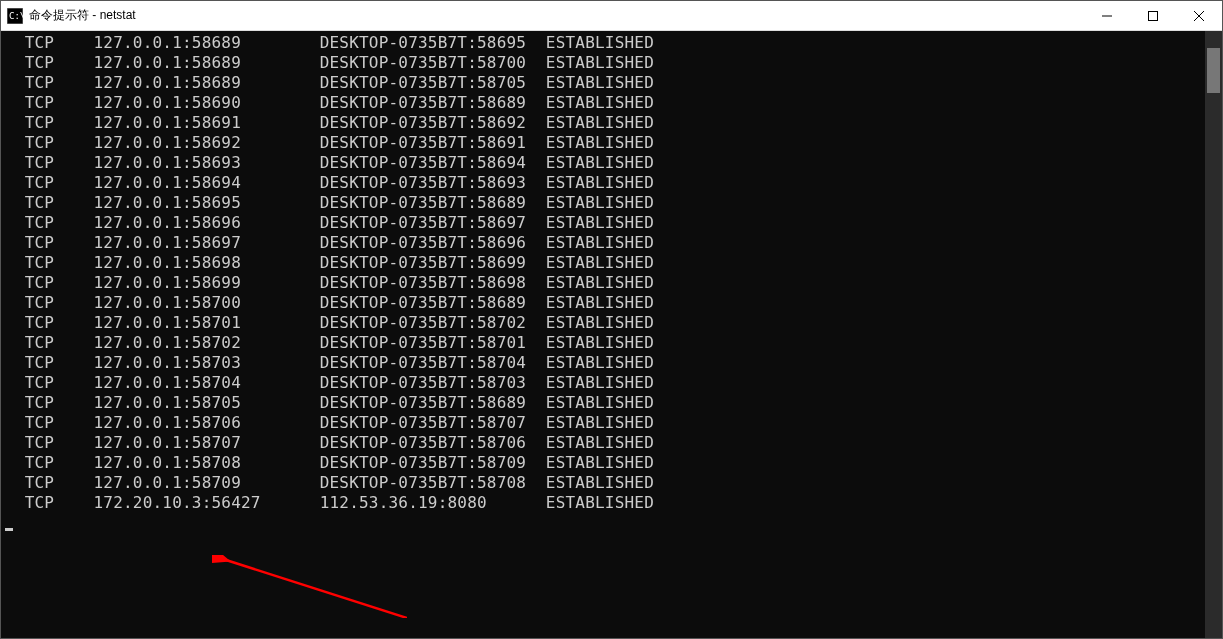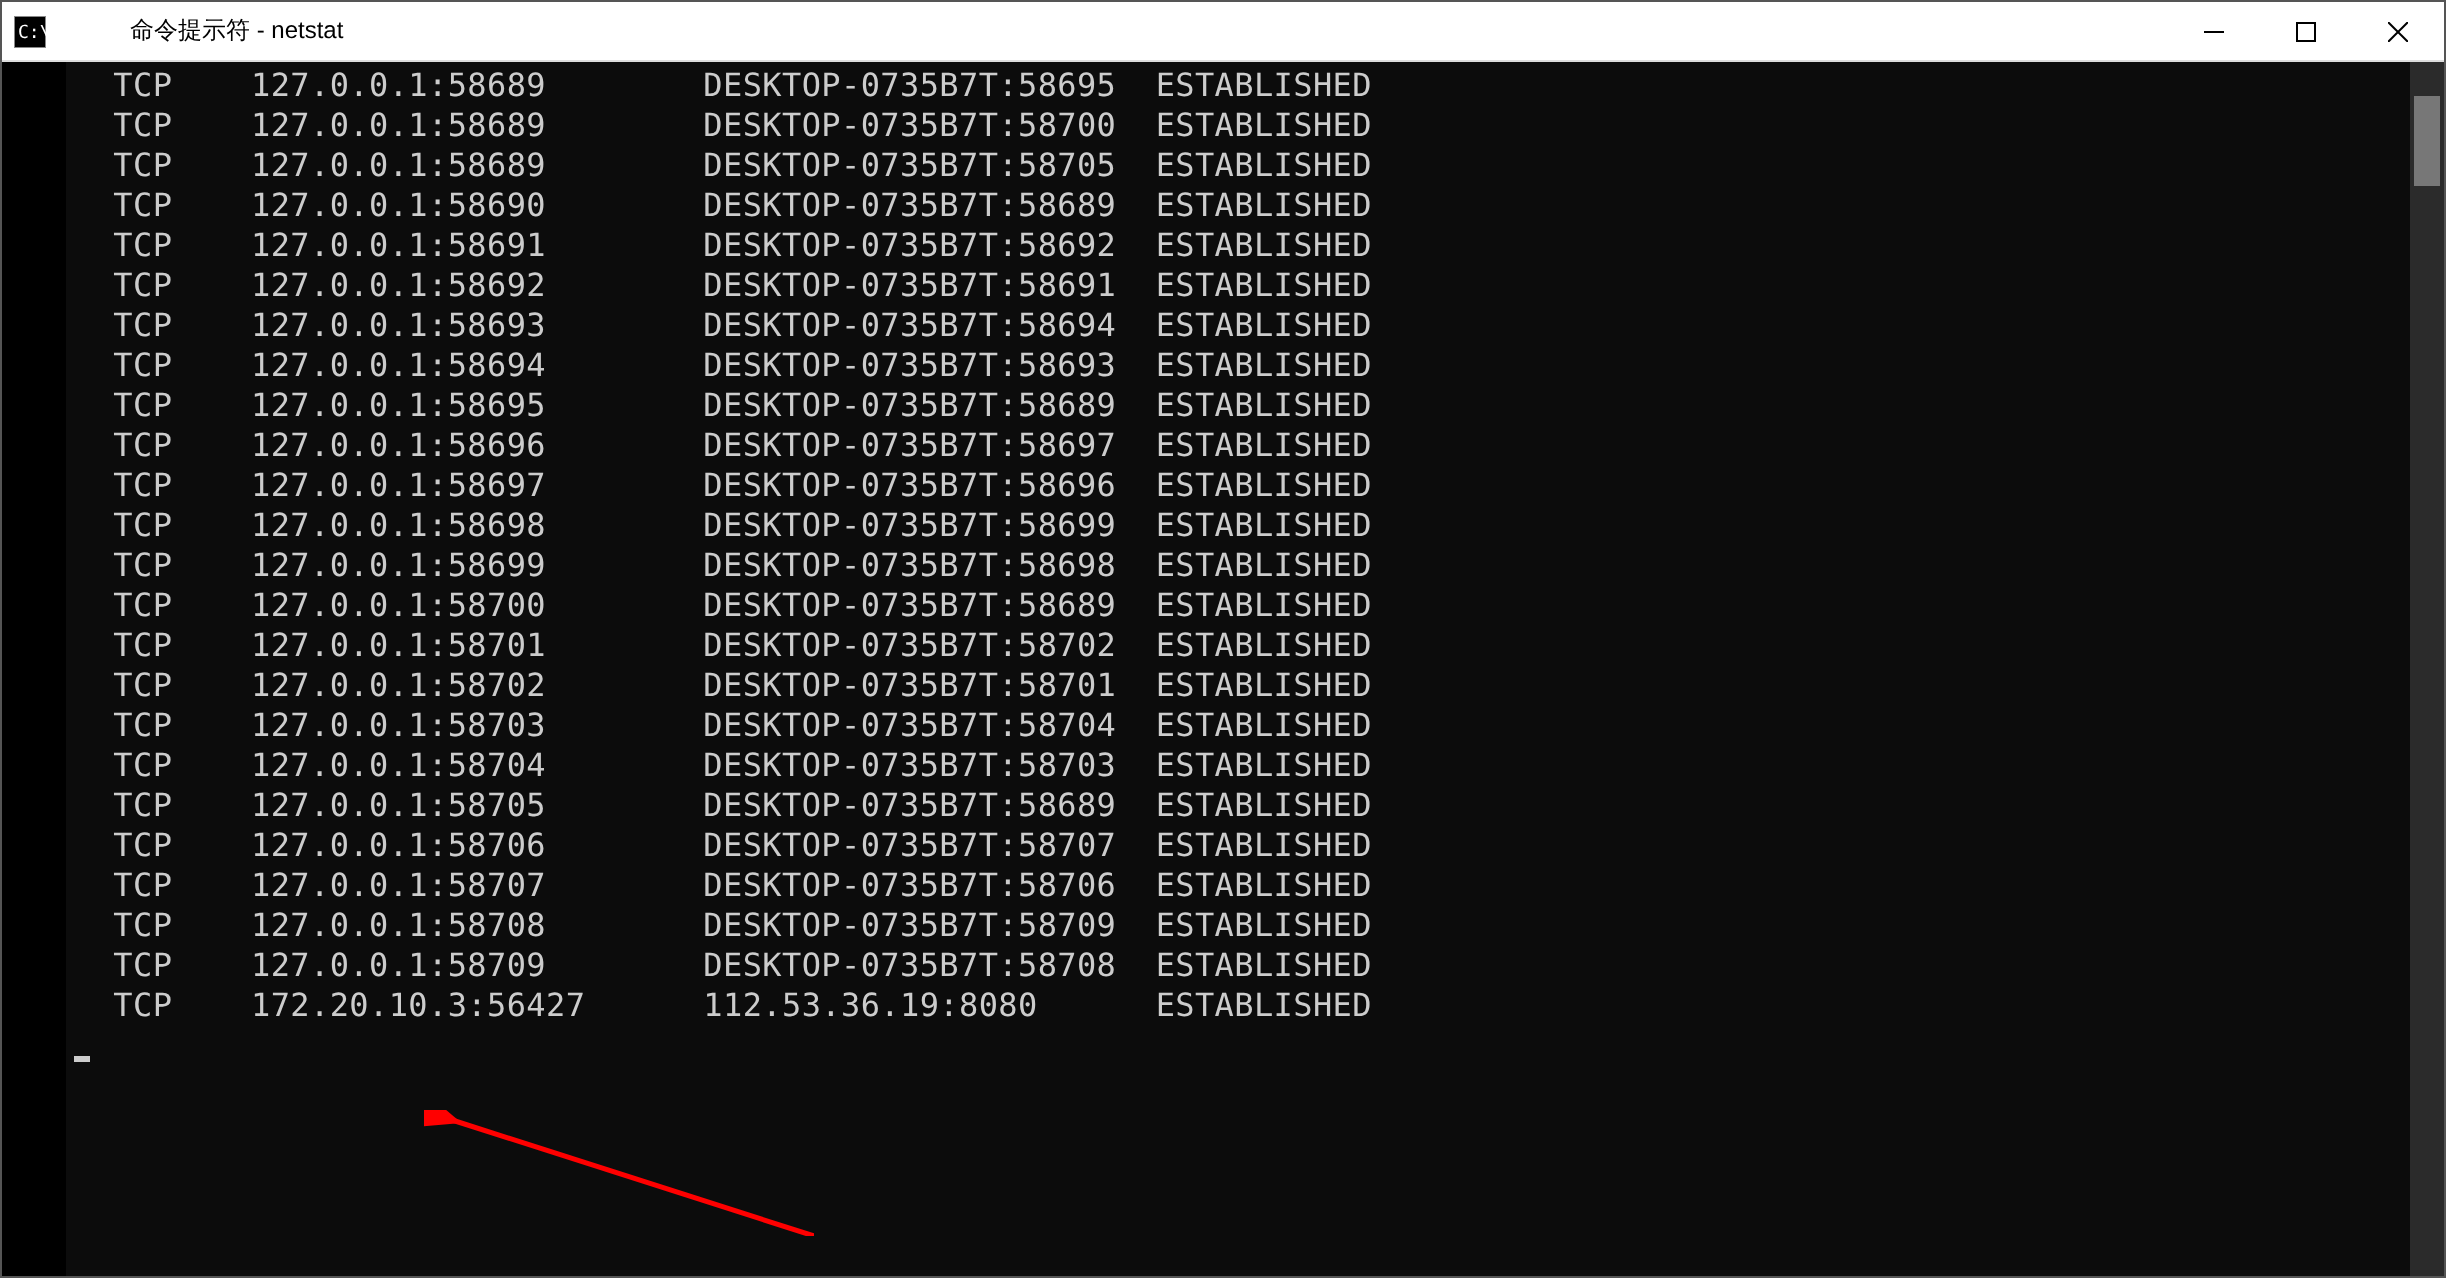--- a/index.html
+++ b/index.html
@@ -36,42 +36,40 @@
       height: 16px;
       margin-right: 6px;
       display: inline-flex;
       align-items: center;
       justify-content: center;
     }
     .title-text {
       font-size: 12px;
       color: #000;
       flex: 1;
-      margin-left: 36px;
     }
     .window-controls {
       display: flex;
       height: 100%;
     }
     .win-btn {
       width: 46px;
       height: 100%;
       display: flex;
       align-items: center;
       justify-content: center;
       font-size: 10px;
       color: #000;
       cursor: pointer;
     }
     .terminal-container {
       flex: 1;
       background: #000000;
       position: relative;
       display: flex;
-      padding-left: 32px;
     }
     .terminal {
       flex: 1;
       background: #0c0c0c;
       color: #cccccc;
       font-family: "NSimSun", "SimSun", "Consolas", monospace;
       font-size: 16px;
       line-height: 20px;
       padding: 2px 4px 4px 4px;
       white-space: pre;

